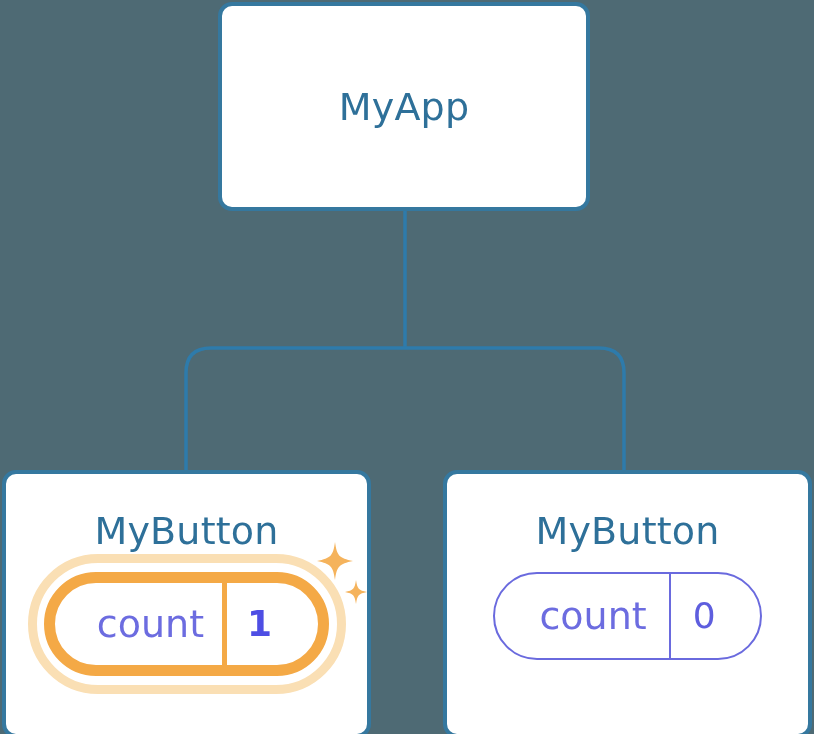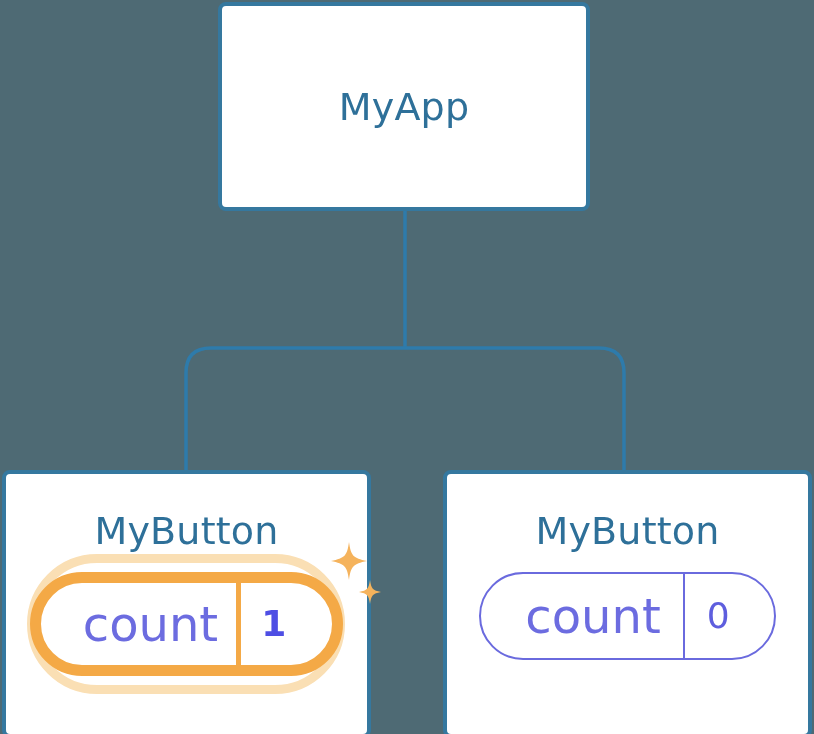--- a/index.html
+++ b/index.html
@@ -27,21 +27,21 @@
     top: 0;
     width: 814px;
     height: 734px;
     pointer-events: none;
   }
   
   .node-card {
     position: absolute;
     background: #ffffff;
     border: 4px solid #35789f;
-    border-radius: 8px;
+    border-radius: 14px;
     box-sizing: border-box;
   }
   .node-root {
     left: 218px;
     top: 2px;
     width: 372px;
     height: 209px;
     display: flex;
     align-items: center;
     justify-content: center;
@@ -129,21 +129,21 @@
     transform: translate(-50%, -50%);
     width: 318px;
     height: 140px;
     border-radius: 999px;
     border: 9px solid #fadfb4;
     box-sizing: border-box;
     z-index: 1;
   }
   .key-text {
     color: #6c6ce0;
-    font-size: 48px;
+    font-size: 38px;
     font-weight: 400;
     line-height: 1;
     white-space: nowrap;
   }
   .val-text {
     color: #5e5ede;
     font-size: 36px;
     font-weight: 400;
     line-height: 1;
     white-space: nowrap;

